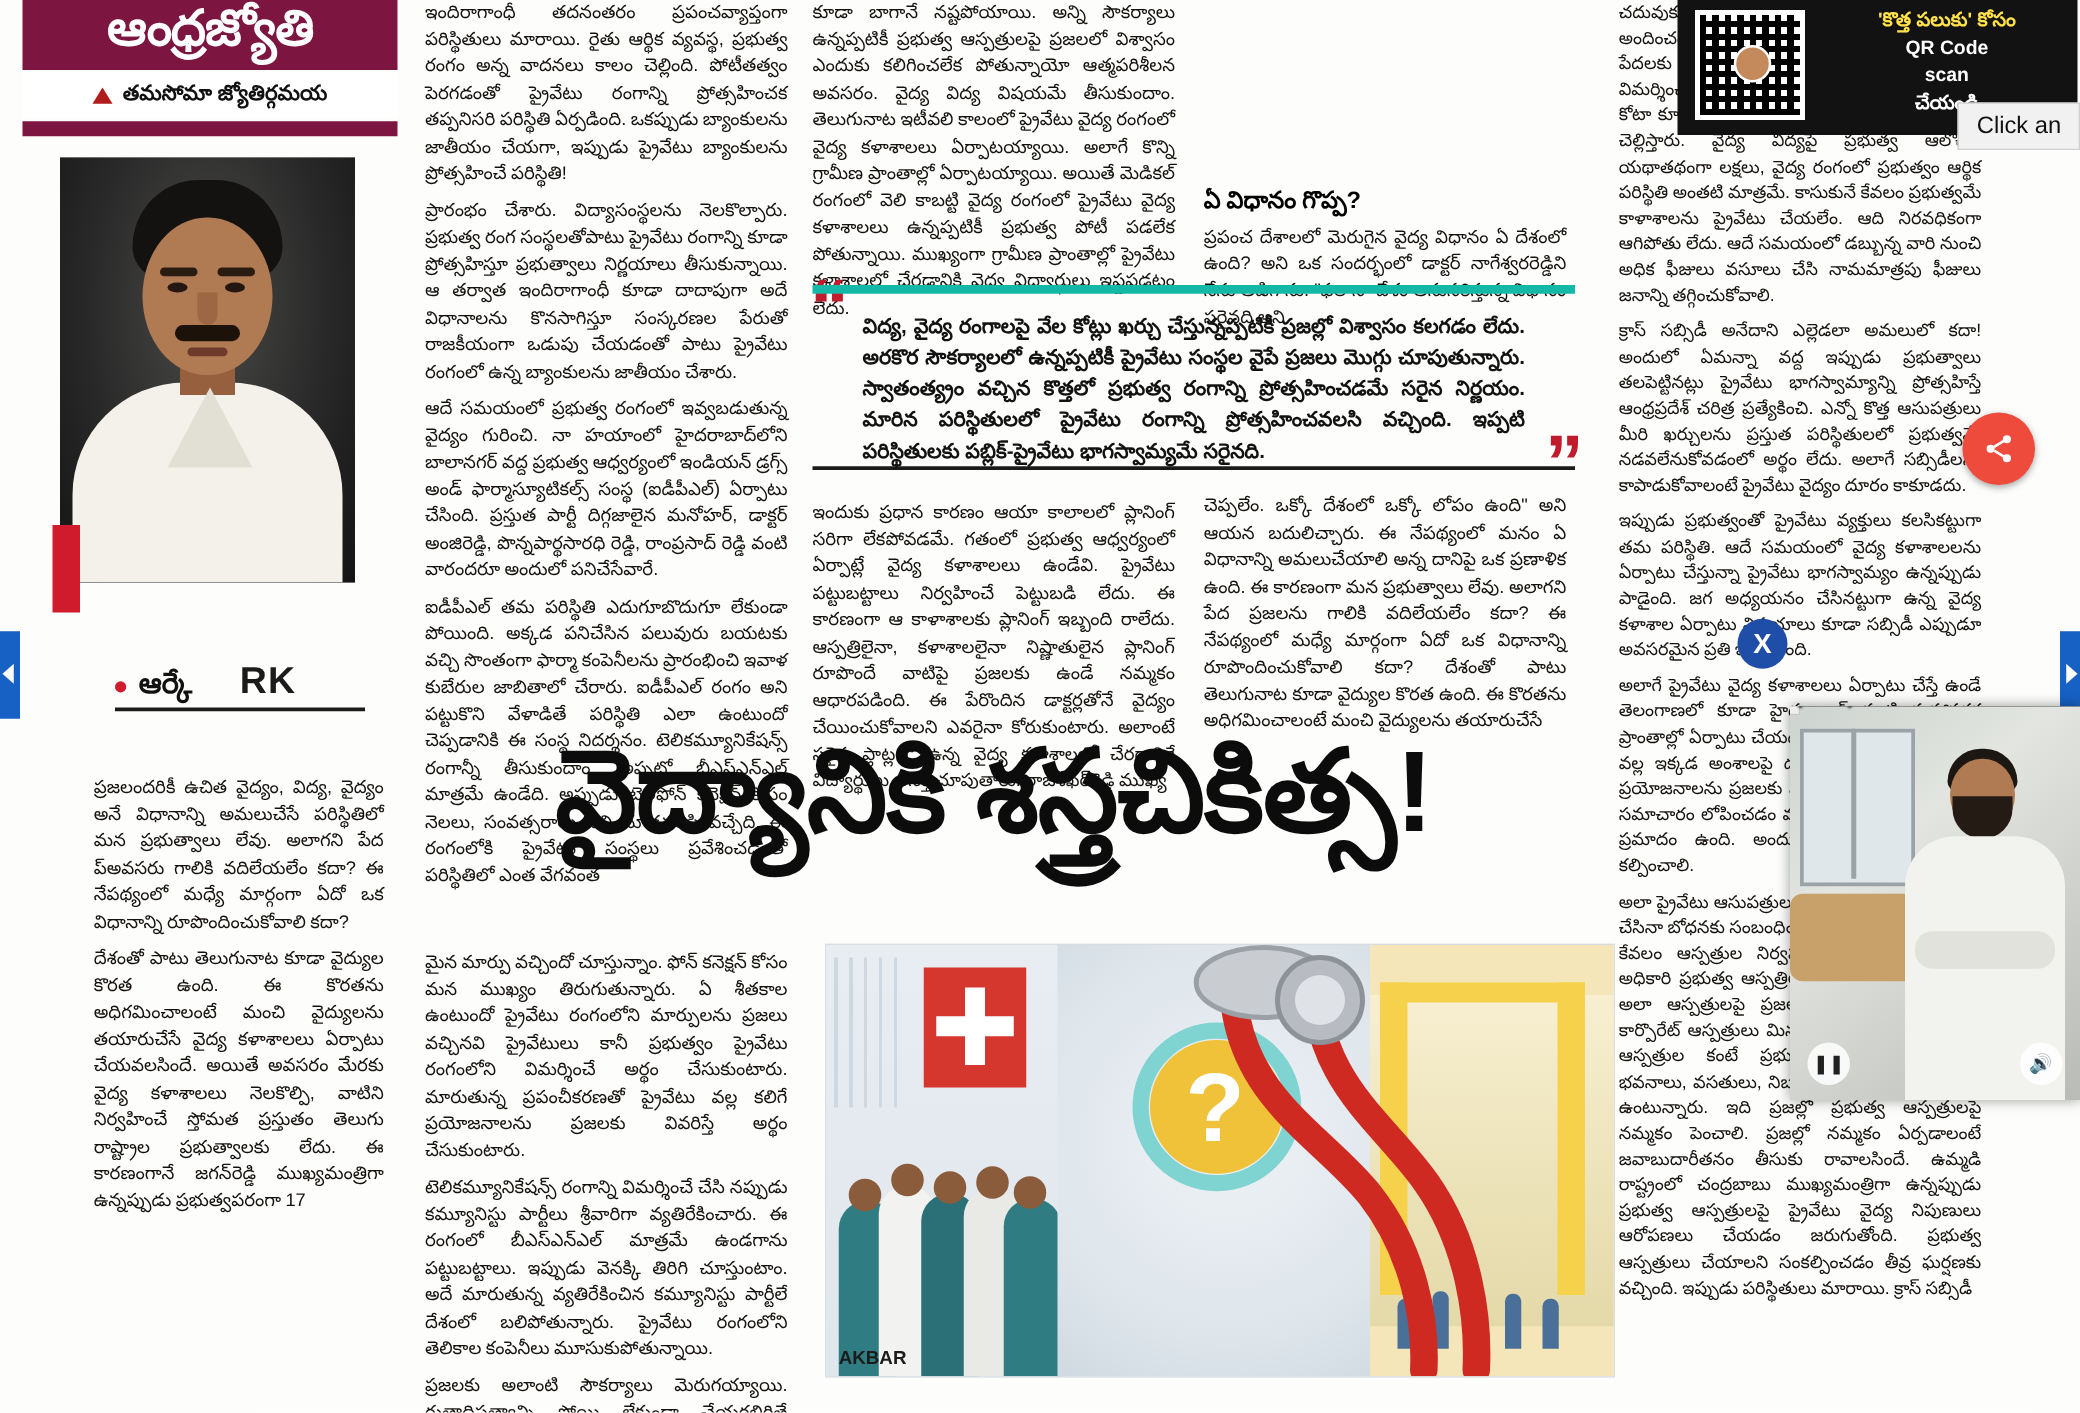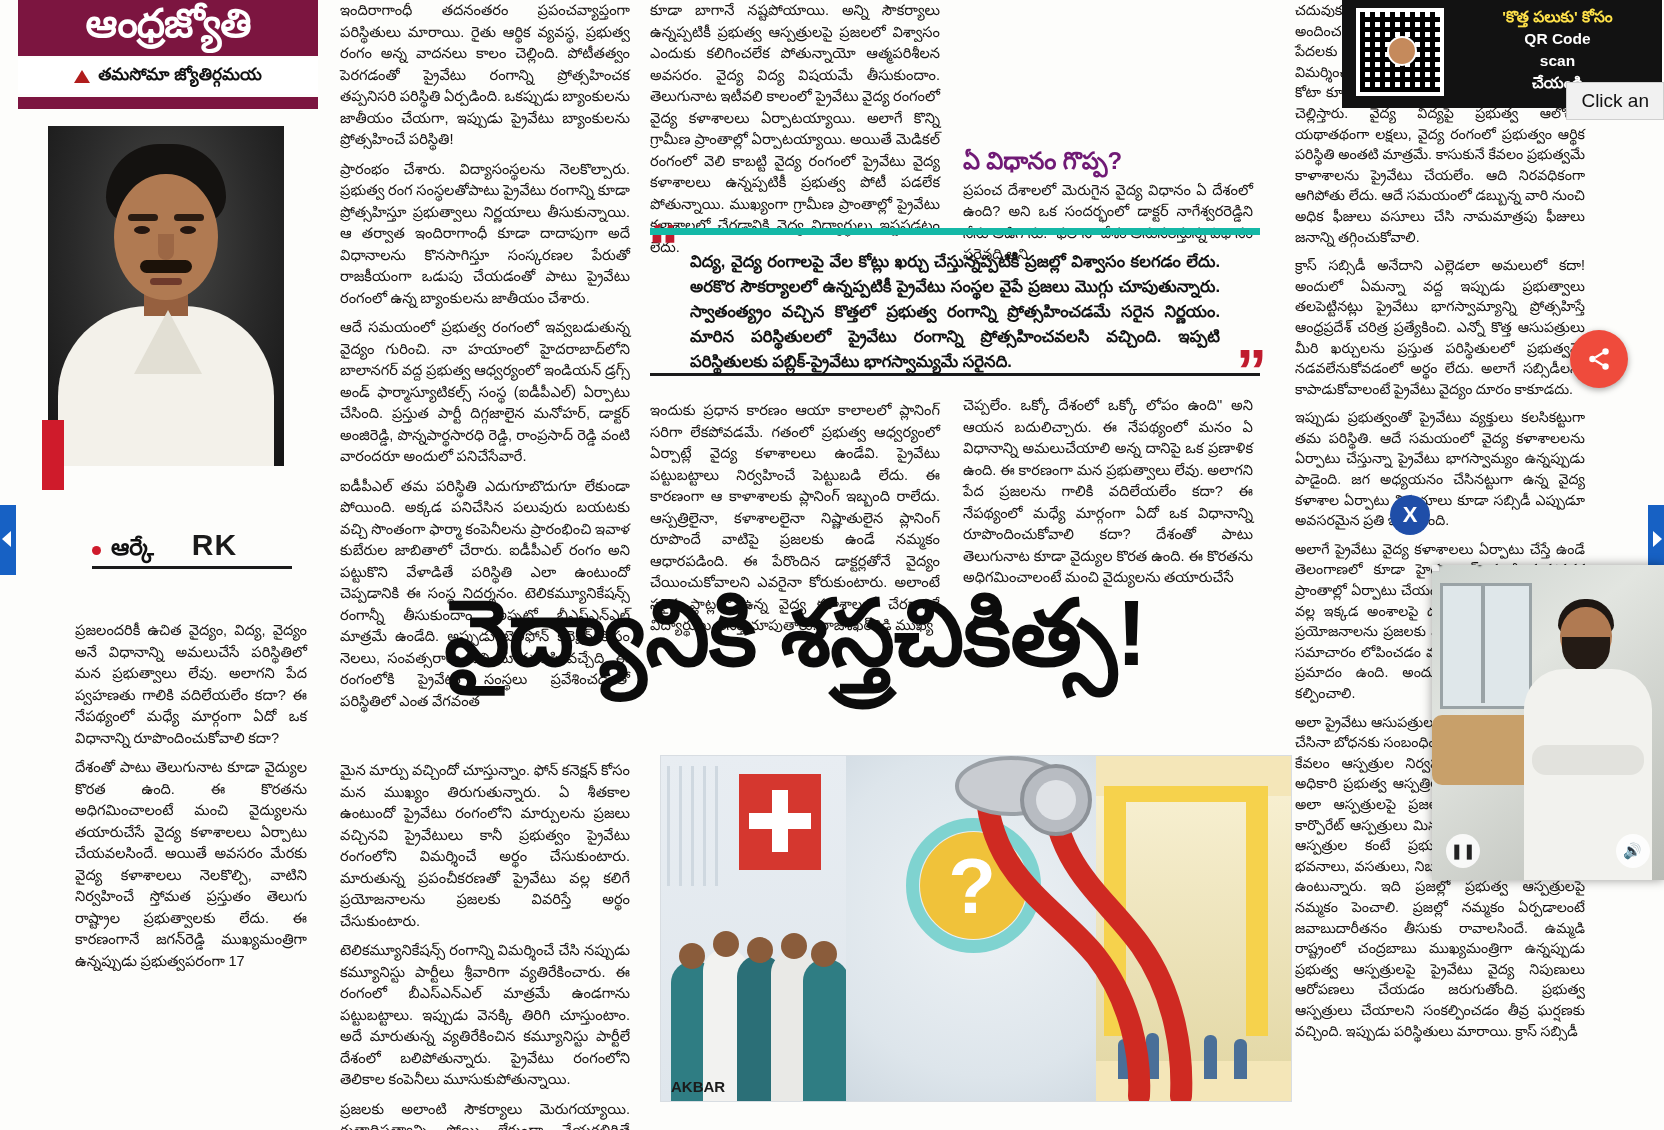--- a/index.html
+++ b/index.html
@@ -249,22 +249,22 @@
   .col-3 { left: 650px; top: 0px;    width: 290px; height: 240px; }
   .col-4 { left: 650px; top: 400px;  width: 290px; height: 180px; }
   .col-5 { left: 963px; top: 0px;    width: 290px; height: 110px; }
   .col-6 { left: 963px; top: 150px;  width: 290px; height: 60px; }
   .col-7 { left: 963px; top: 395px;  width: 290px; height: 185px; }
   .col-8 { left: 1295px;top: 0px;    width: 290px; height: 1125px; font-size: 14.2px; line-height: 20.6px;}
   .col-b1{ left: 340px; top: 760px;  width: 290px; height: 360px; }
   .col-b2{ left: 963px; top: 1060px; width: 290px; height: 70px; }
 
   .subhead {
-    color: #701a75;
-    font-size: 24px;
+    color: #000000;
+    font-size: 19px;
     font-weight: bold;
     margin: 0 0 6px 0;
   }
 
   
   .pullquote {
     position: absolute;
     left: 650px;
     top: 228px;
     width: 610px;
@@ -701,21 +701,21 @@
 
 
   <div class="byline">
     <span class="dot"></span>
     <span class="name">ఆర్కే</span>
     <span class="rk">RK</span>
   </div>
   <div class="byline-rule"></div>
 
   <div class="col col-1">
-    <p>ప్రజలందరికీ ఉచిత వైద్యం, విద్య, వైద్యం అనే విధానాన్ని అమలుచేసే పరిస్థితిలో మన ప్రభుత్వాలు లేవు. అలాగని పేద ప్వహణతు గాలికి వదిలేయలేం కదా? ఈ నేపథ్యంలో మధ్యే మార్గంగా ఏదో ఒక విధానాన్ని రూపొందించుకోవాలి కదా?</p>
+    <p>ప్రజలందరికీ ఉచిత వైద్యం, విద్య, వైద్యం అనే విధానాన్ని అమలుచేసే పరిస్థితిలో మన ప్రభుత్వాలు లేవు. అలాగని పేద ప్అవసరు గాలికి వదిలేయలేం కదా? ఈ నేపథ్యంలో మధ్యే మార్గంగా ఏదో ఒక విధానాన్ని రూపొందించుకోవాలి కదా?</p>
     <p>దేశంతో పాటు తెలుగునాట కూడా వైద్యుల కొరత ఉంది. ఈ కొరతను అధిగమించాలంటే మంచి వైద్యులను తయారుచేసే వైద్య కళాశాలలు ఏర్పాటు చేయవలసిందే. అయితే అవసరం మేరకు వైద్య కళాశాలలు నెలకొల్పి, వాటిని నిర్వహించే స్తోమత ప్రస్తుతం తెలుగు రాష్ట్రాల ప్రభుత్వాలకు లేదు. ఈ కారణంగానే జగన్‌రెడ్డి ముఖ్యమంత్రిగా ఉన్నప్పుడు ప్రభుత్వపరంగా 17</p>
   </div>
 
   <div class="col col-2">
     <p>ఇందిరాగాంధీ తదనంతరం ప్రపంచవ్యాప్తంగా పరిస్థితులు మారాయి. రైతు ఆర్థిక వ్యవస్థ, ప్రభుత్వ రంగం అన్న వాదనలు కాలం చెల్లింది. పోటీతత్వం పెరగడంతో ప్రైవేటు రంగాన్ని ప్రోత్సహించక తప్పనిసరి పరిస్థితి ఏర్పడింది. ఒకప్పుడు బ్యాంకులను జాతీయం చేయగా, ఇప్పుడు ప్రైవేటు బ్యాంకులను ప్రోత్సహించే పరిస్థితి!</p>
     <p>ప్రారంభం చేశారు. విద్యాసంస్థలను నెలకొల్పారు. ప్రభుత్వ రంగ సంస్థలతోపాటు ప్రైవేటు రంగాన్ని కూడా ప్రోత్సహిస్తూ ప్రభుత్వాలు నిర్ణయాలు తీసుకున్నాయి. ఆ తర్వాత ఇందిరాగాంధీ కూడా దాదాపుగా అదే విధానాలను కొనసాగిస్తూ సంస్కరణల పేరుతో రాజకీయంగా ఒడుపు చేయడంతో పాటు ప్రైవేటు రంగంలో ఉన్న బ్యాంకులను జాతీయం చేశారు.</p>
     <p>ఆదే సమయంలో ప్రభుత్వ రంగంలో ఇవ్వబడుతున్న వైద్యం గురించి. నా హయాంలో హైదరాబాద్‌లోని బాలానగర్ వద్ద ప్రభుత్వ ఆధ్వర్యంలో ఇండియన్ డ్రగ్స్ అండ్ ఫార్మాస్యూటికల్స్ సంస్థ (ఐడీపీఎల్) ఏర్పాటు చేసింది. ప్రస్తుత పార్టీ దిగ్గజాలైన మనోహర్, డాక్టర్ అంజిరెడ్డి, పొన్నపార్థసారధి రెడ్డి, రాంప్రసాద్ రెడ్డి వంటి వారందరూ అందులో పనిచేసేవారే.</p>
     <p>ఐడీపీఎల్ తమ పరిస్థితి ఎదుగూబొదుగూ లేకుండా పోయింది. అక్కడ పనిచేసిన పలువురు బయటకు వచ్చి సొంతంగా ఫార్మా కంపెనీలను ప్రారంభించి ఇవాళ కుబేరుల జాబితాలో చేరారు. ఐడీపీఎల్ రంగం అని పట్టుకొని వేళాడితే పరిస్థితి ఎలా ఉంటుందో చెప్పడానికి ఈ సంస్థ నిదర్శనం. టెలికమ్యూనికేషన్స్ రంగాన్నీ తీసుకుందాం. అప్పట్లో బీఎస్ఎన్ఎల్ మాత్రమే ఉండేది. అప్పుడు టెలిఫోన్ కనెక్షన్ కోసం నెలలు, సంవత్సరాలు వేచి చూడవలసి వచ్చేది. ఈ రంగంలోకి ప్రైవేటు సంస్థలు ప్రవేశించడంతో పరిస్థితిలో ఎంత వేగవంత</p>
   </div>
 

